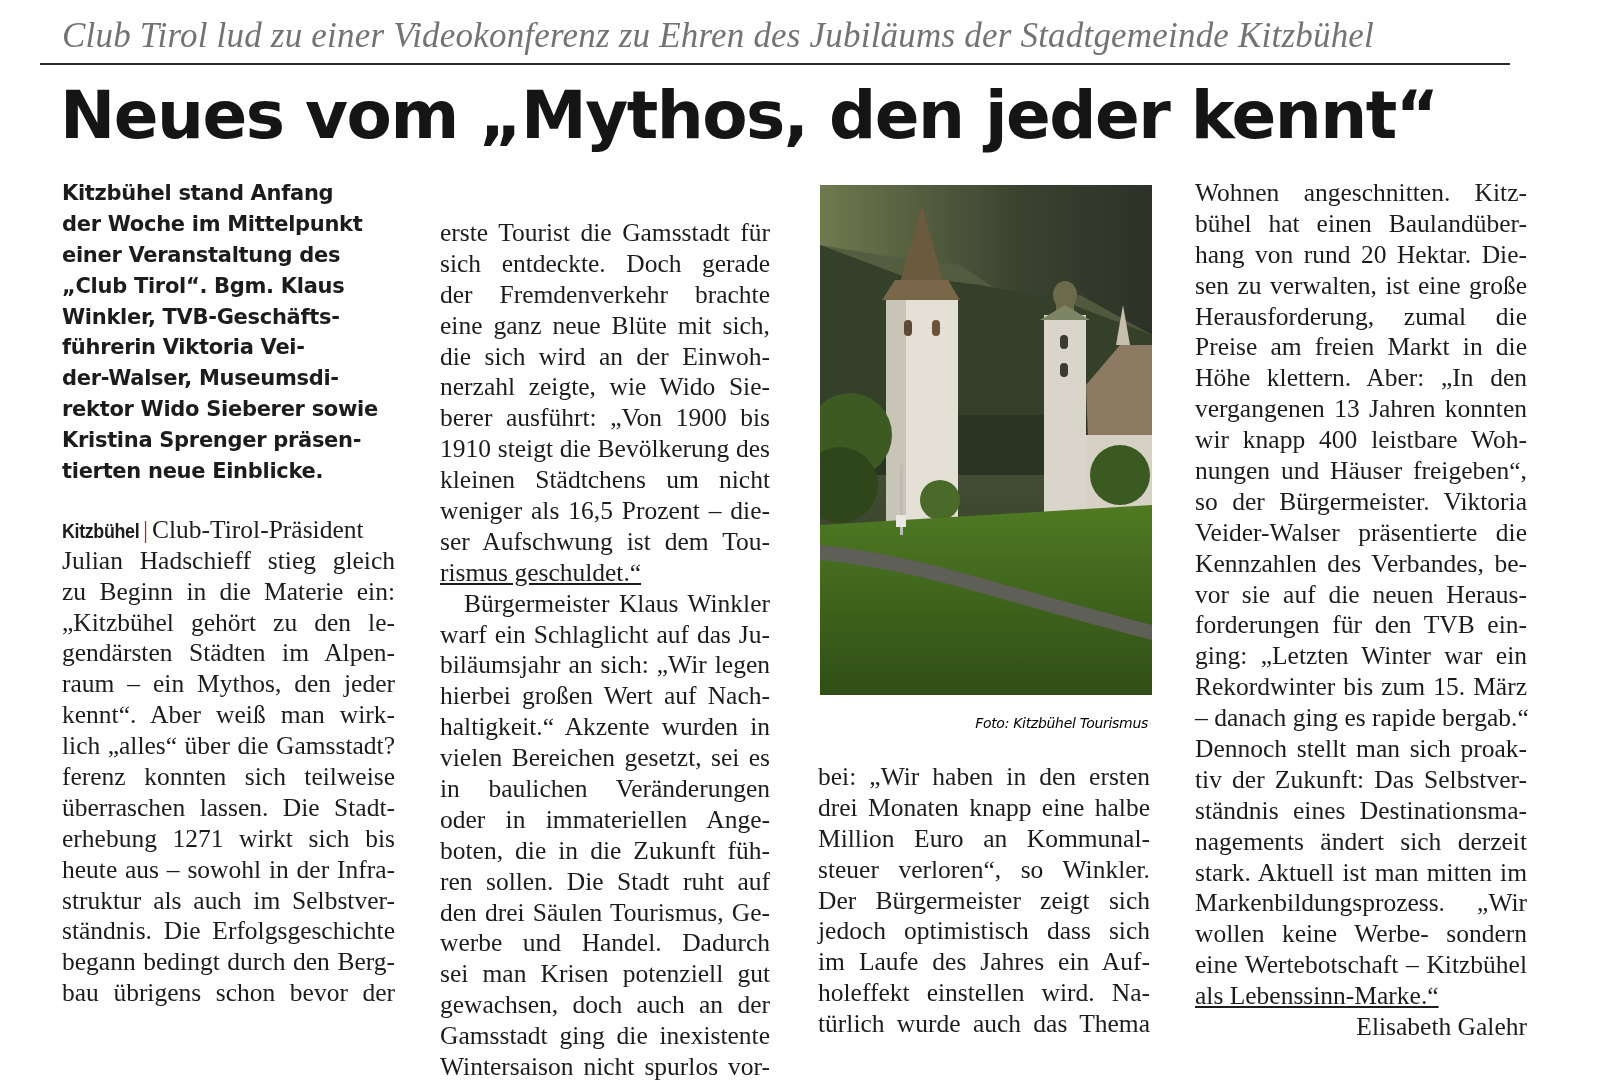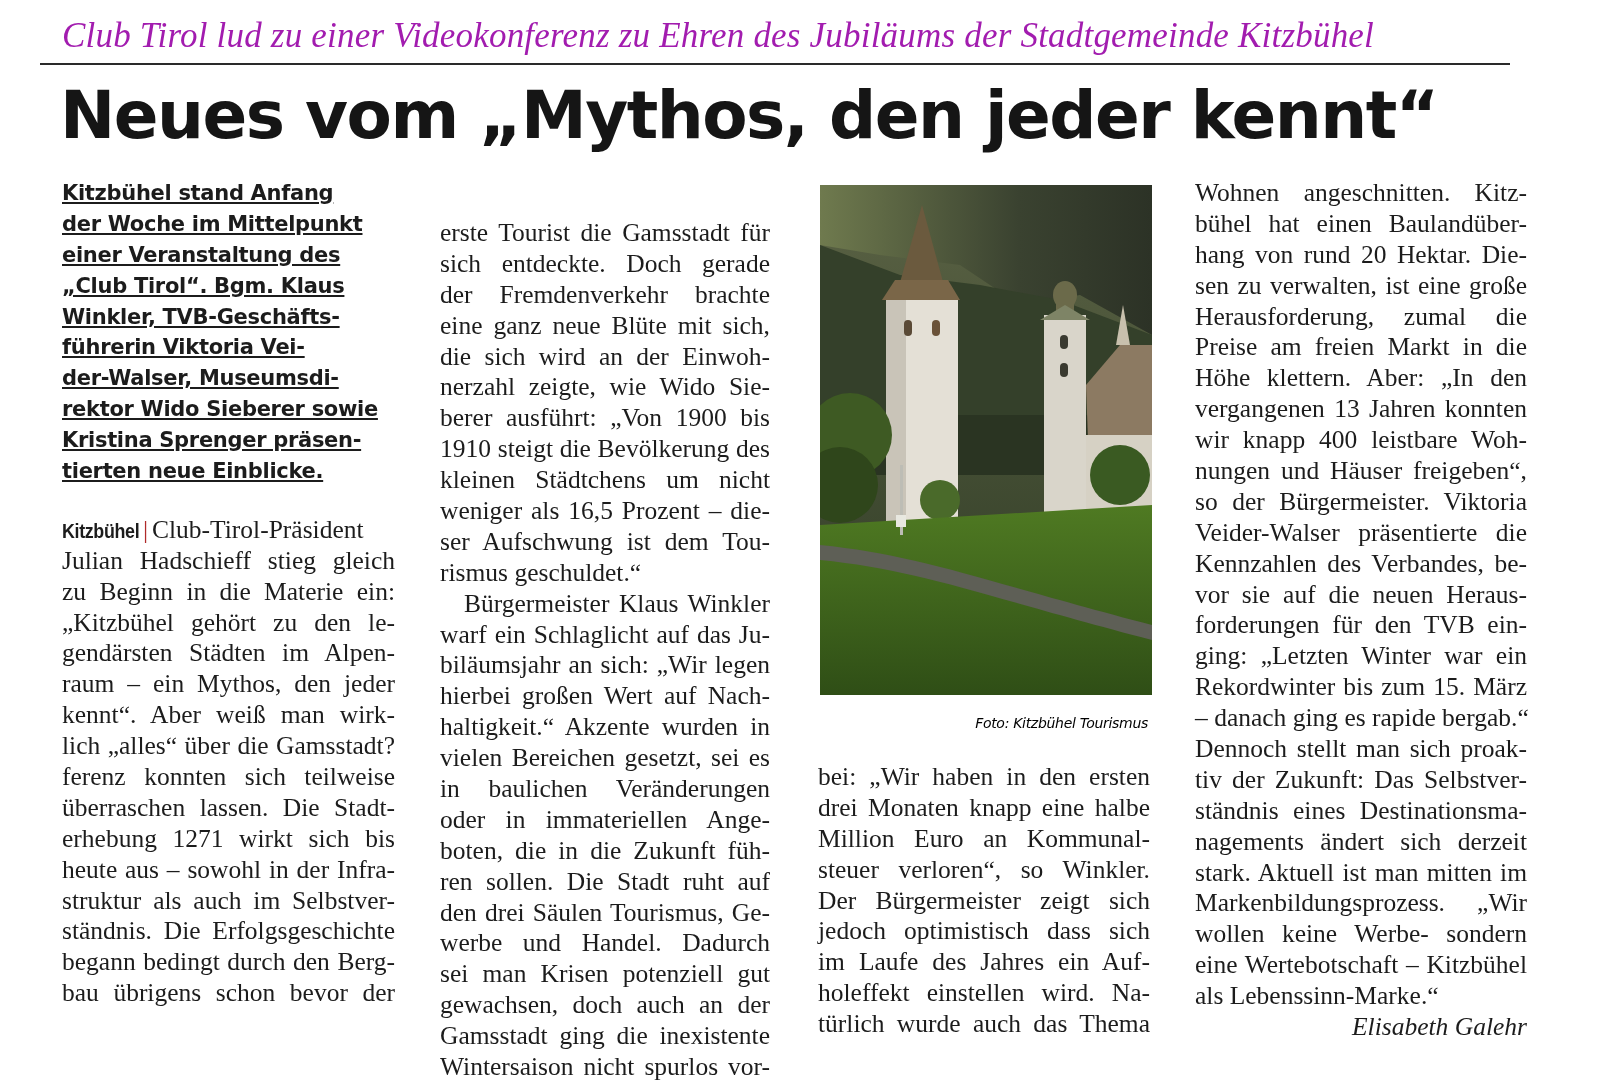--- a/index.html
+++ b/index.html
@@ -1,34 +1,34 @@
 <!DOCTYPE html>
 <html><head>
 <meta charset="utf-8">
 <style>
   html, body { margin:0; padding:0; background:#ffffff; }
   body { width:1604px; height:1081px; position:relative; overflow:hidden; color:#1a1a1a; }
-  .kicker { position:absolute; left:62px; top:14px; width:1460px; font-family:"Liberation Serif", serif; font-style:italic; font-size:35px; line-height:44px; letter-spacing:0.2px; white-space:nowrap; color:#a21caf; }
+  .kicker { position:absolute; left:62px; top:14px; width:1460px; font-family:"Liberation Serif", serif; font-style:italic; font-size:35px; line-height:44px; letter-spacing:0.2px; white-space:nowrap; color:#737373; }
   .rule { position:absolute; left:40px; top:63px; width:1470px; height:2px; background:#2a2a2a; }
   .headline { position:absolute; left:60px; top:74px; font-family:"DejaVu Sans", sans-serif; font-weight:bold; font-size:66px; line-height:84px; letter-spacing:-1.5px; white-space:nowrap; color:#151515;text-align:center; }
   .col { position:absolute; top:178px; font-family:"Liberation Serif", serif; font-size:25.5px; line-height:30.9px; color:#1c1c1c; }
   .col .ln { display:block; white-space:nowrap; text-align:justify; text-align-last:justify; height:30.9px; }
-  .col .ln.last { text-align-last:left; }
+  .col .ln.last { text-align-last:left;text-decoration:underline; }
   .col .ln.indent { padding-left:24px; }
   .col .ln.right { text-align:right; text-align-last:right; }
   .col1 { left:62px; width:333px; }
   .col2 { left:440px; width:330px;margin-top:40px; }
   .col3 { left:818px; width:332px; top:762px; }
   .col4 { left:1195px; width:332px; }
   .lead { font-family:"DejaVu Sans", sans-serif; font-weight:bold; font-size:21px; line-height:30.9px; letter-spacing:-0.3px; }
-  .lead .ln { text-align:center; text-align-last:left;text-decoration:underline; }
+  .lead .ln { text-align:center; text-align-last:left; }
   .gap { height:28px; }
   .dateline { font-family:"Liberation Sans", sans-serif; font-weight:bold; font-size:21px; letter-spacing:-0.4px; transform:scaleX(0.85); display:inline-block; transform-origin:left center; margin-right:-12px; }
   .sep { color:#b02a2a; font-weight:normal; margin:0 4px 0 2px; }
-  .author { font-style:italic; }
+  .author { }
   .photo { position:absolute; left:820px; top:185px; width:332px; height:510px; overflow:hidden; background:#3b4a2a; }
   .caption { position:absolute; left:820px; top:707px; width:328px; text-align:right; font-family:"DejaVu Sans", sans-serif; font-style:italic; font-size:14px; color:#000000; letter-spacing:-0.3px;margin-top:8px; }
 </style>
 </head>
 <body>
 
 <div class="kicker">Club Tirol lud zu einer Videokonferenz zu Ehren des Jubiläums der Stadtgemeinde Kitzbühel</div>
 <div class="rule"></div>
 <h1 class="headline" style="margin:0">Neues vom „Mythos, den jeder kennt“</h1>
 

